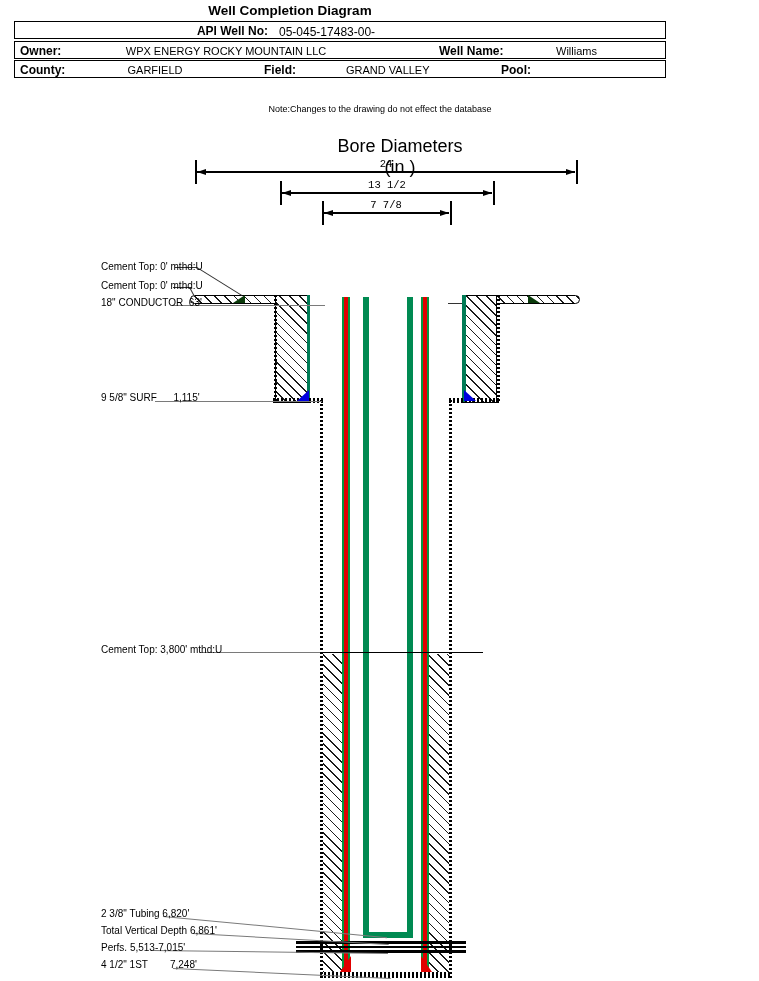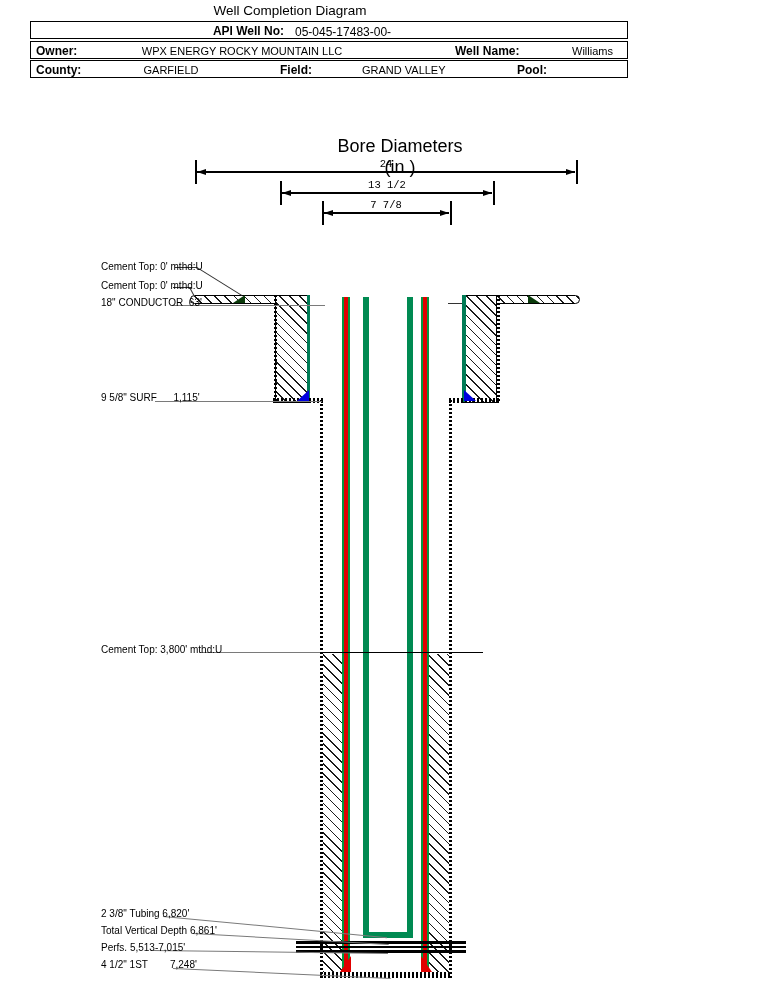--- a/index.html
+++ b/index.html
@@ -1,22 +1,22 @@
 <!DOCTYPE html>
 <html><head>
 <meta charset="utf-8">
 <style>
   html,body{margin:0;padding:0;background:#fff;}
   #page{position:relative;width:759px;height:981px;background:#fff;
         font-family:"Liberation Sans",sans-serif;color:#000;overflow:hidden;}
   .abs{position:absolute;}
-  .b{font-weight:normal;}
+  .b{font-weight:bold;}
   .lbl12{font-size:12px;font-weight:bold;white-space:pre;}
   .val11{font-size:11px;white-space:pre;}
-  .row{position:absolute;left:14px;width:598px;border:1.5px solid #000;box-sizing:border-box;background:#fff;margin-left:16px;}
+  .row{position:absolute;left:14px;width:652px;border:1.5px solid #000;box-sizing:border-box;background:#fff;}
   .dlabel{position:absolute;font-size:10px;white-space:pre;color:#000;margin-left:13px;}
   .hatch{background-color:#fff;
          background-image:repeating-linear-gradient(45deg,#1a1a1a 0 1px,transparent 1px 7px);
          border:1px solid #000;box-sizing:border-box;}
   .vdot{background-image:repeating-linear-gradient(to bottom,#000 0 2px,transparent 2px 4px);width:3px;}
   .hdot{background-image:repeating-linear-gradient(to right,#000 0 2px,transparent 2px 4px);}
   .leader{position:absolute;height:0;border-top:1px solid #7a7a7a;transform-origin:left top;}
   .leader.dark{border-top-color:#333;}
   .tick{position:absolute;width:1.5px;background:#000;}
   .dimline{position:absolute;height:1.5px;background:#000;}
@@ -48,20 +48,21 @@
   <div class="row" style="top:60px;height:18px;">
     <span class="abs lbl12" style="left:5px;top:1.5px;">County:</span>
     <span class="abs val11" style="left:85px;top:2.5px;width:110px;text-align:center;">GARFIELD</span>
     <span class="abs lbl12" style="left:249px;top:1.5px;">Field:</span>
     <span class="abs val11" style="left:331px;top:2.5px;">GRAND VALLEY</span>
     <span class="abs lbl12" style="left:486px;top:1.5px;">Pool:</span>
     <span class="abs val11" style="left:540px;top:2.5px;"></span>
   </div>
 
 
+  <div class="abs" style="left:230px;top:104px;width:300px;text-align:center;font-size:9px;">Note:Changes to the drawing do not effect the database</div>
 
   <div class="abs" style="left:325px;top:136px;width:150px;text-align:center;font-size:18px;">Bore Diameters (in.)</div>
 
   <div>
     <div class="tick" style="left:195px;top:160px;height:24px;"></div>
     <div class="tick" style="left:576px;top:160px;height:24px;"></div>
     <div class="dimline" style="left:197px;top:171px;width:378px;"></div>
     <div class="arrowL" style="left:197px;top:168.5px;"></div>
     <div class="arrowR" style="left:566px;top:168.5px;"></div>
     <div class="dimlabel" style="left:336px;top:158px;width:100px;">24</div>

